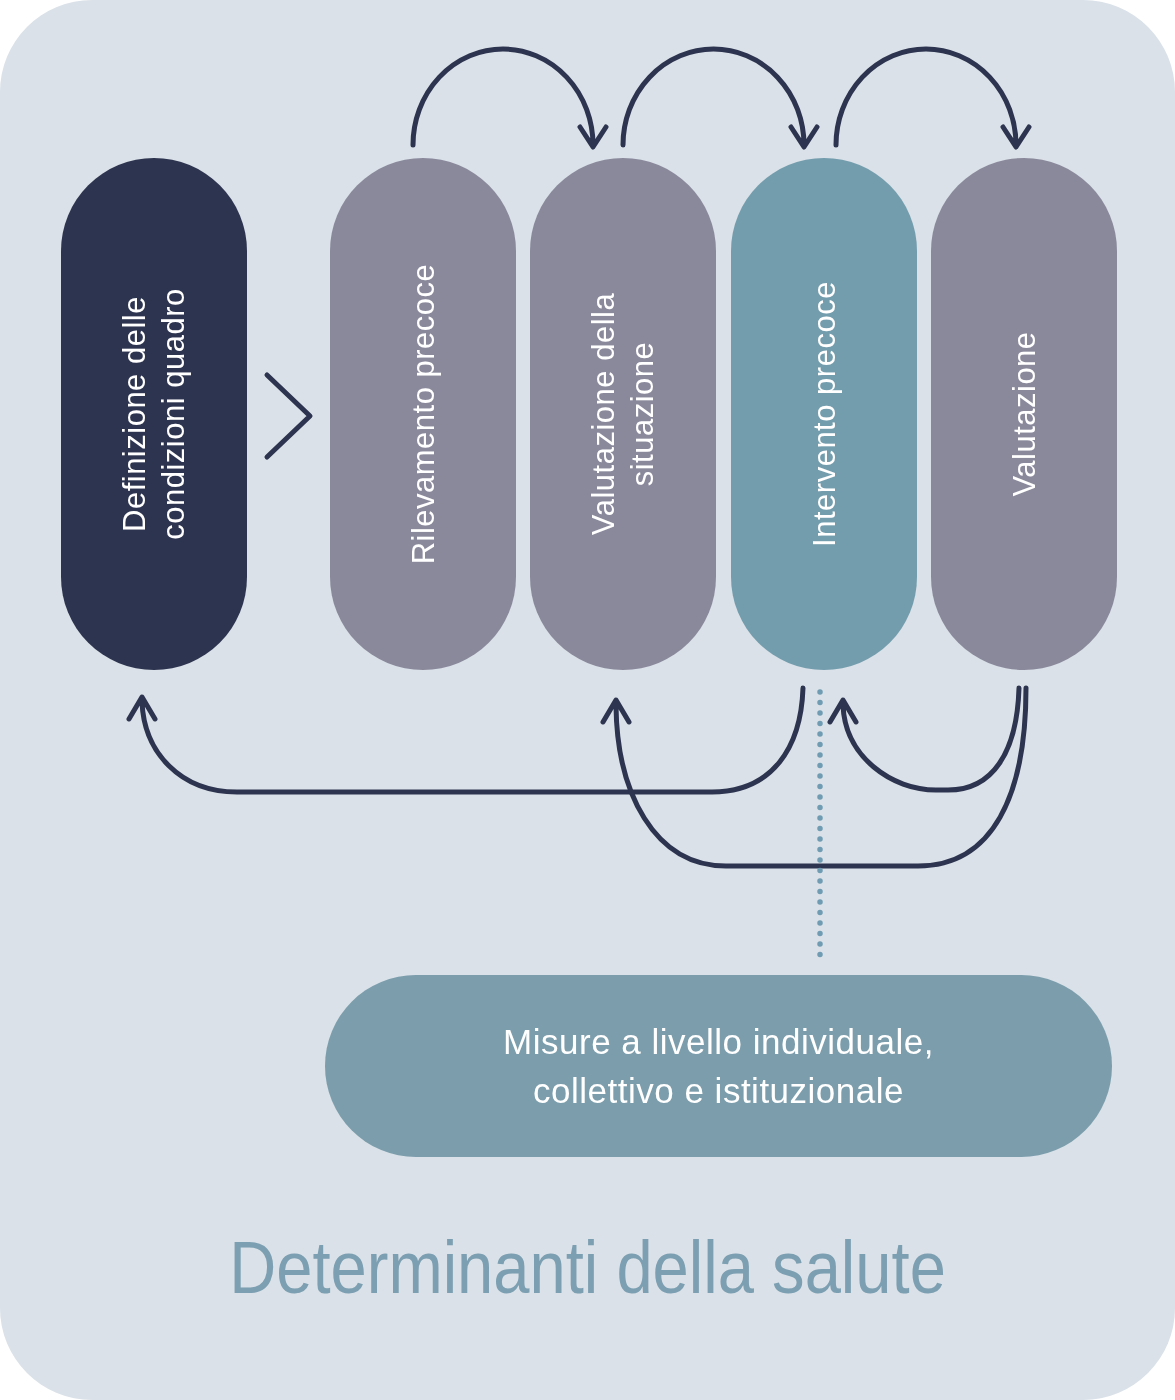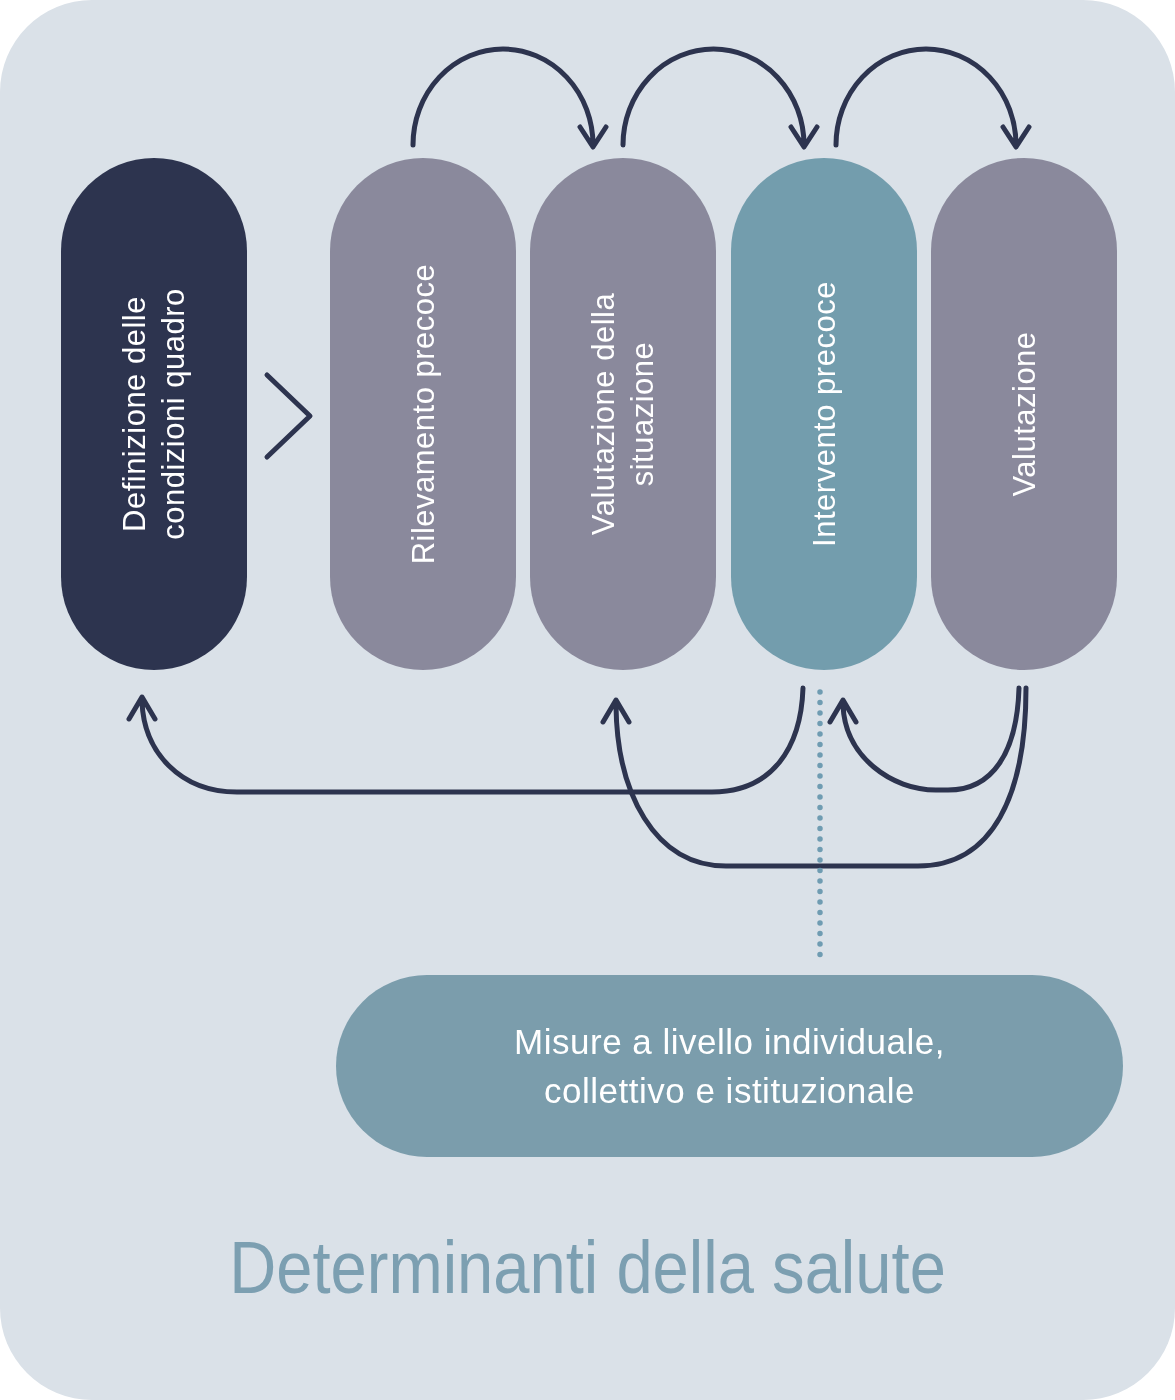--- a/index.html
+++ b/index.html
@@ -26,21 +26,21 @@
   .cap4 { left:731px; }
   .cap5 { left:931px; }
   .capsule-label {
     position:absolute; top:50%; left:50%; width:512px;
     transform:translate(-50%,-50%) rotate(-90deg);
     text-align:center; color:#ffffff;
     font-size:31px; line-height:39px; letter-spacing:0.5px;
     white-space:pre-line;
   }
   .measures-pill {
-    position:absolute; left:336px; top:975px; width:787px; height:182px;
+    position:absolute; left:325px; top:975px; width:787px; height:182px;
     border-radius:91px; background:var(--pill, #7b9dac);
     display:flex; align-items:center; justify-content:center;
   }
   .measures-pill-label {
     color:#ffffff; text-align:center; font-size:35px; line-height:49px;
     letter-spacing:0.5px; white-space:pre-line;
   }
   .diagram-title {
     position:absolute; left:0; top:1230px; width:1175px;
     text-align:center; color:var(--title, #7c9fb1);

